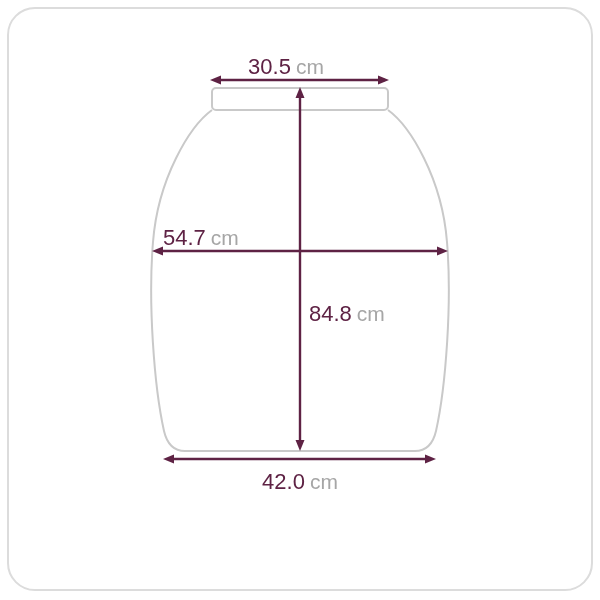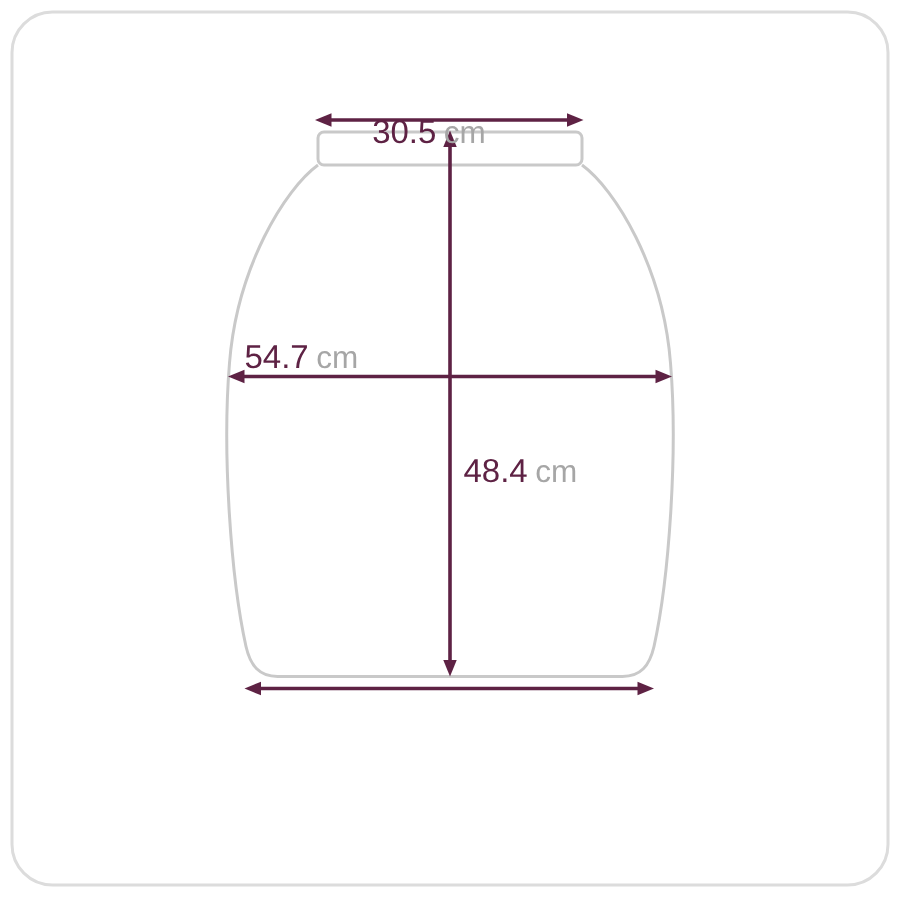--- a/index.html
+++ b/index.html
@@ -34,21 +34,21 @@
     line-height: 1;
     color: var(--dim-color);
     white-space: nowrap;
     letter-spacing: 0;
   }
   .dim-label .unit {
     color: var(--unit-color);
     font-size: 21px;
     margin-left: 5px;
   }
-  .center-x { transform: translateX(-50%); margin-top: 21px; }
+  .center-x { transform: translateX(-50%); }
   .label-top    { left: 286px; top: 56px; }
   .label-body   { left: 163px; top: 227px; }
   .label-length { left: 309px; top: 303px; }
   .label-hem    { left: 300px; top: 471px; }
 </style>
 </head>
 <body>
 
 <div class="stage">
 
@@ -95,17 +95,20 @@
 
   <div class="dim-label label-top center-x">
     <span class="val">30.5</span><span class="unit">cm</span>
   </div>
 
   <div class="dim-label label-body">
     <span class="val">54.7</span><span class="unit">cm</span>
   </div>
 
   <div class="dim-label label-length">
-    <span class="val">48.4</span><span class="unit">cm</span>
+    <span class="val">84.8</span><span class="unit">cm</span>
   </div>
 
+  <div class="dim-label label-hem center-x">
+    <span class="val">42.0</span><span class="unit">cm</span>
+  </div>
 
 </div>
 
 </body></html>

